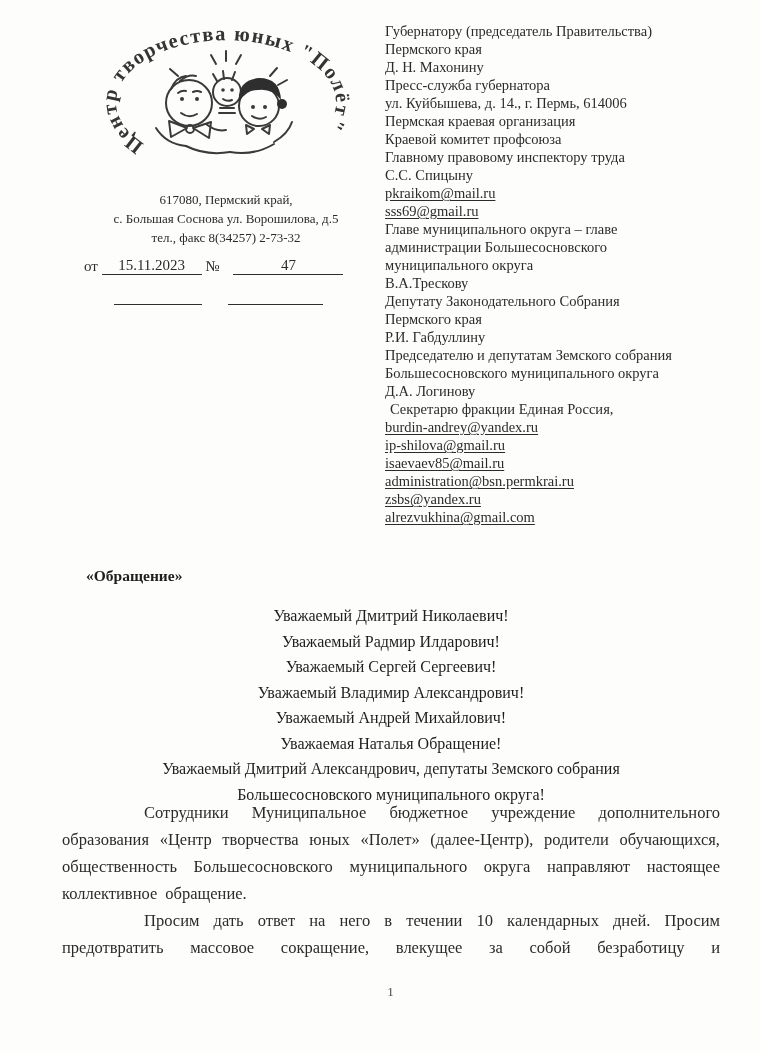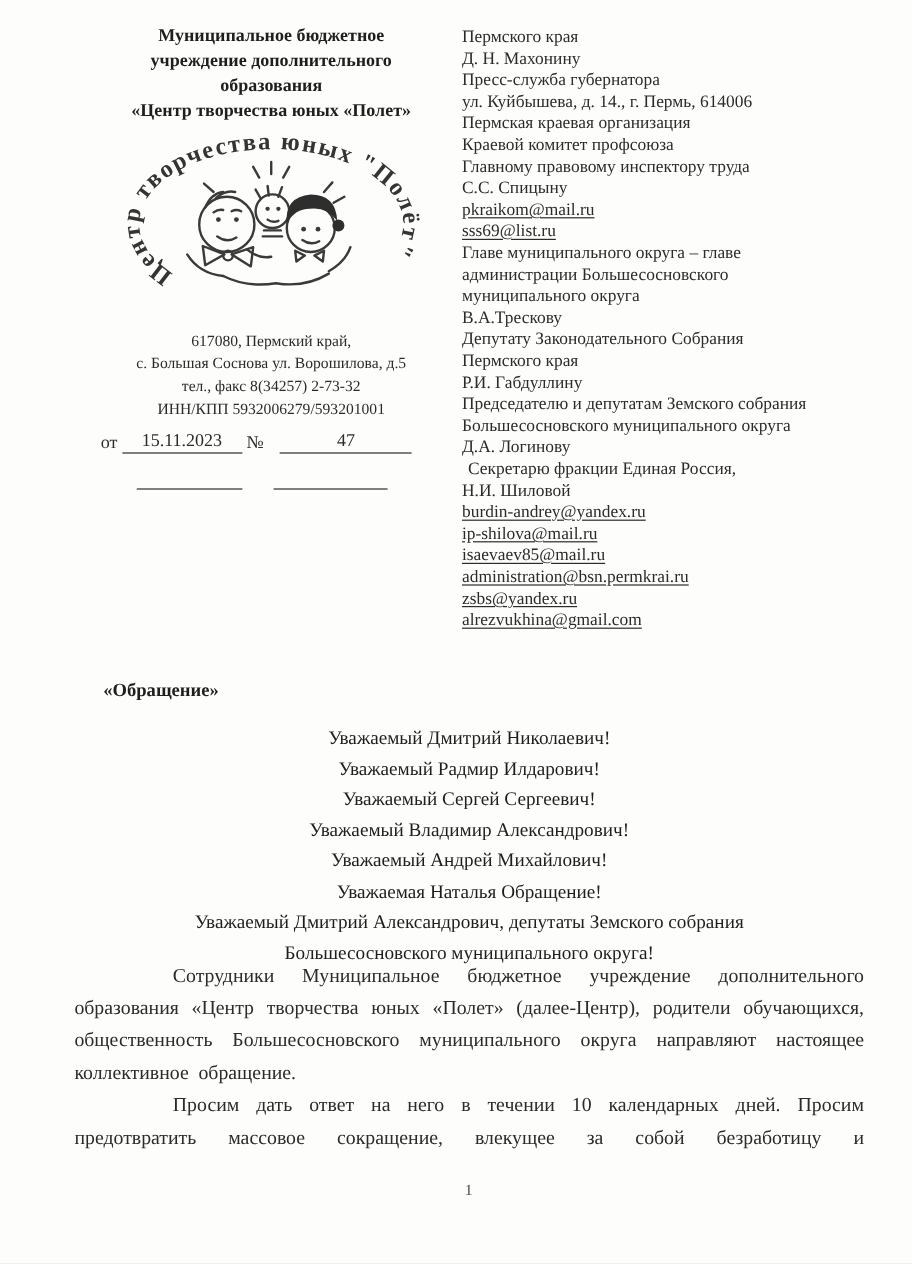--- a/index.html
+++ b/index.html
@@ -34,26 +34,20 @@
   .paragraphs p.cont{text-align-last:justify;}
   .page-num{position:absolute;top:984px;left:62px;width:658px;text-align:center;
     font-size:13px;color:#4a4a4a;letter-spacing:1px;}
 </style>
 </head>
 <body>
 
 <div class="page">
 
   <div class="left-col">
-    <div class="org-name">
-      <div>Муниципальное бюджетное</div>
-      <div>учреждение дополнительного</div>
-      <div>образования</div>
-      <div>«Центр творчества юных «Полет»</div>
-    </div>
 
     <div class="logo-wrap">
       <svg viewBox="0 0 265 160" width="265" height="160">
         <defs>
           <path id="arcPath" d="M 54 122 A 110 62 0 1 1 210 122" fill="none"></path>
         </defs>
         <text font-size="20.5" font-weight="bold" fill="#343434" letter-spacing="1.5" font-family="Liberation Serif, DejaVu Serif, serif">
           <textPath href="#arcPath" startOffset="4">Центр творчества юных "Полёт"</textPath>
         </text>
         <g stroke="#3a3a3a" fill="none" stroke-width="2" stroke-linecap="round" stroke-linejoin="round">
@@ -102,60 +96,59 @@
           <path d="M180,118 q14,-8 18,-20"></path>
           <path d="M112,100 q10,8 20,6"></path>
         </g>
       </svg>
     </div>
 
     <div class="addr">
       <div>617080, Пермский край,</div>
       <div>с. Большая Соснова ул. Ворошилова, д.5</div>
       <div>тел., факс 8(34257) 2-73-32</div>
-      <div>ИНН/КПП  5932006279/593201001</div>
     </div>
 
     <div class="ref">
       <span>от</span>
       <span class="uline date">15.11.2023</span>
       <span>№</span>
       <span class="uline num">47</span>
     </div>
     <div class="ref-row2">
       <span class="uline blank1"></span>
       <span class="uline blank2"></span>
     </div>
   </div>
 
   <div class="right-col">
+    <div>Губернатору (председатель Правительства)</div>
     <div>Пермского края</div>
     <div>Д. Н. Махонину</div>
     <div>Пресс-служба губернатора</div>
     <div>ул. Куйбышева, д. 14., г. Пермь, 614006</div>
     <div>Пермская краевая организация</div>
     <div>Краевой комитет профсоюза</div>
     <div>Главному правовому инспектору труда</div>
     <div>С.С. Спицыну</div>
     <div class="u">pkraikom@mail.ru</div>
-    <div class="u">sss69@list.ru</div>
+    <div class="u">sss69@gmail.ru</div>
     <div>Главе муниципального округа – главе</div>
     <div>администрации Большесосновского</div>
     <div>муниципального округа</div>
     <div>В.А.Трескову</div>
     <div>Депутату Законодательного Собрания</div>
     <div>Пермского края</div>
     <div>Р.И. Габдуллину</div>
     <div>Председателю и депутатам Земского собрания</div>
     <div>Большесосновского муниципального округа</div>
     <div>Д.А. Логинову</div>
     <div class="ind">Секретарю фракции Единая Россия,</div>
-    <div>Н.И. Шиловой</div>
     <div class="u">burdin-andrey@yandex.ru</div>
-    <div class="u">ip-shilova@mail.ru</div>
+    <div class="u">ip-shilova@gmail.ru</div>
     <div class="u">isaevaev85@mail.ru</div>
     <div class="u">administration@bsn.permkrai.ru</div>
     <div class="u">zsbs@yandex.ru</div>
     <div class="u">alrezvukhina@gmail.com</div>
   </div>
 
   <div class="subject">«Обращение»</div>
 
   <div class="greetings">
     <div>Уважаемый Дмитрий Николаевич!</div>

